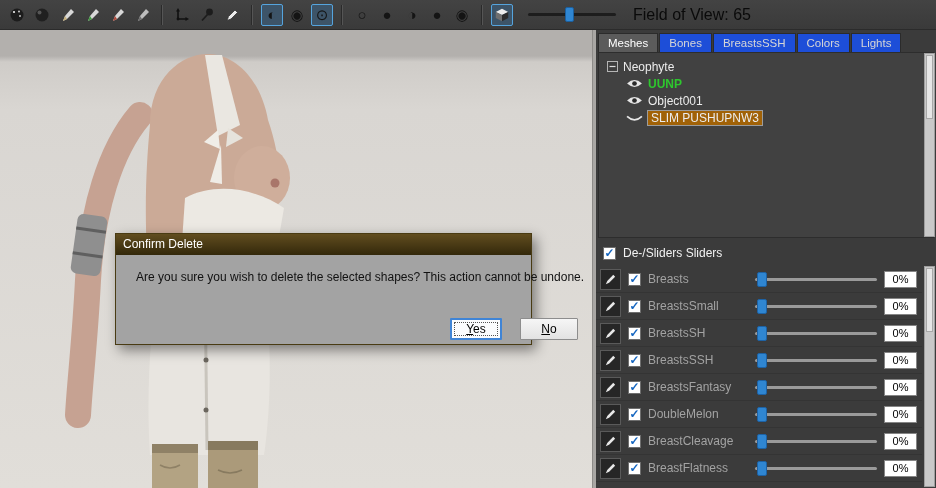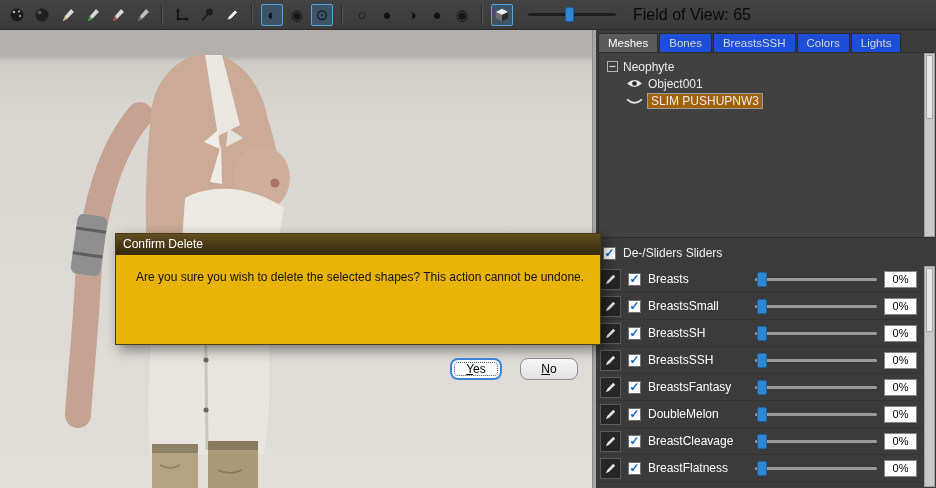--- a/index.html
+++ b/index.html
@@ -56,37 +56,37 @@
     display:flex; align-items:center; justify-content:center; flex:0 0 13px; cursor:pointer; }
   .tick { color:#1566c0; font-size:12px; font-weight:bold; line-height:1; }
   .hlabel { font-size:12px; color:#f2f2f2; }
 
   .slist { position:absolute; left:0; top:236px; width:326px; height:222px; overflow:hidden; }
   .srow { display:flex; align-items:center; height:27px; gap:7px; padding:0 5px 0 4px;
     border-bottom:1px solid #343434; }
   .pbtn { width:21px; height:21px; flex:0 0 21px; background:#262626; border:1px solid #5a5a5a;
     display:flex; align-items:center; justify-content:center; padding:0; cursor:pointer; }
   .pbtn svg { width:13px; height:13px; display:block; }
-  .slabel { flex:0 0 100px; font-size:12px; color:#ffffff; }
+  .slabel { flex:0 0 100px; font-size:12px; color:#a3a3a3; }
   .track { flex:1; position:relative; height:15px; cursor:pointer; }
   .track::before { content:""; position:absolute; left:0; right:0; top:6px; height:3px;
     background:#9a9a9a; border-radius:2px; }
   .thumb { position:absolute; left:2px; top:0; width:10px; height:15px;
     background:#2f86d2; border:1px solid #1d62a5; border-radius:2px; }
   .val { flex:0 0 33px; height:17px; background:#ffffff; border:1px solid #858585;
     color:#000; font-size:11px; display:flex; align-items:center; justify-content:center; }
 
   
-  .dialog { position:absolute; left:115px; top:233px; width:486px; height:112px;
-    background:#eab308; border:1px solid #493b13; box-shadow:4px 5px 12px rgba(0,0,0,0.45); z-index:40; }
+  .dialog { position:absolute; left:115px; top:233px; width:417px; height:112px;
+    background:#a3a3a3; border:1px solid #493b13; box-shadow:4px 5px 12px rgba(0,0,0,0.45); z-index:40; }
   .dtitle { height:21px; background:linear-gradient(180deg,#614d1f,#33280b);
     color:#fff; font-size:12px; line-height:21px; padding-left:7px; cursor:default; }
   .dmsg { position:absolute; left:20px; top:36px; font-size:12px; color:#111; white-space:nowrap; }
   .btn { position:absolute; top:84px; height:22px; font-size:12px; font-family:inherit;
-    border-radius:8px; cursor:pointer;margin-top:40px; }
+    border-radius:1px; cursor:pointer; }
   .btn span { display:inline-block; }
   .btn span::first-letter { text-decoration:underline; }
   .btn.yes { left:334px; width:52px; background:#fbfcfe; border:2px solid #3f84d6;
     outline:1px dotted #555; outline-offset:-5px; }
   .btn.no { left:404px; width:58px; background:linear-gradient(180deg,#f6f6f6,#e2e2e2); border:1px solid #8d8d8d; }
 </style>
 </head>
 <body>
 
 <div class="screen">
@@ -258,20 +258,29 @@
         </span>
         <span>Neophyte</span>
       </div>
       <div class="trow child">
         <span class="eye">
           <svg viewBox="0 0 16 10">
               <path d="M1 5 Q8 -1.5 15 5 Q8 11.5 1 5 Z" fill="#e6e6e6"></path>
               <circle cx="8" cy="5" r="2.2" fill="#2a2a2a"></circle>
             </svg>
         </span>
+        <span class="green">UUNP</span>
+      </div>
+      <div class="trow child">
+        <span class="eye">
+          <svg viewBox="0 0 16 10">
+              <path d="M1 5 Q8 -1.5 15 5 Q8 11.5 1 5 Z" fill="#e6e6e6"></path>
+              <circle cx="8" cy="5" r="2.2" fill="#2a2a2a"></circle>
+            </svg>
+        </span>
         <span>Object001</span>
       </div>
       <div class="trow child">
         <span class="eye">
           <svg viewBox="0 0 16 10">
               <path d="M1 4 Q8 10.5 15 4" stroke="#e6e6e6" stroke-width="1.6" fill="none"></path>
             </svg>
         </span>
         <span class="sel">SLIM PUSHUPNW3</span>
       </div>

